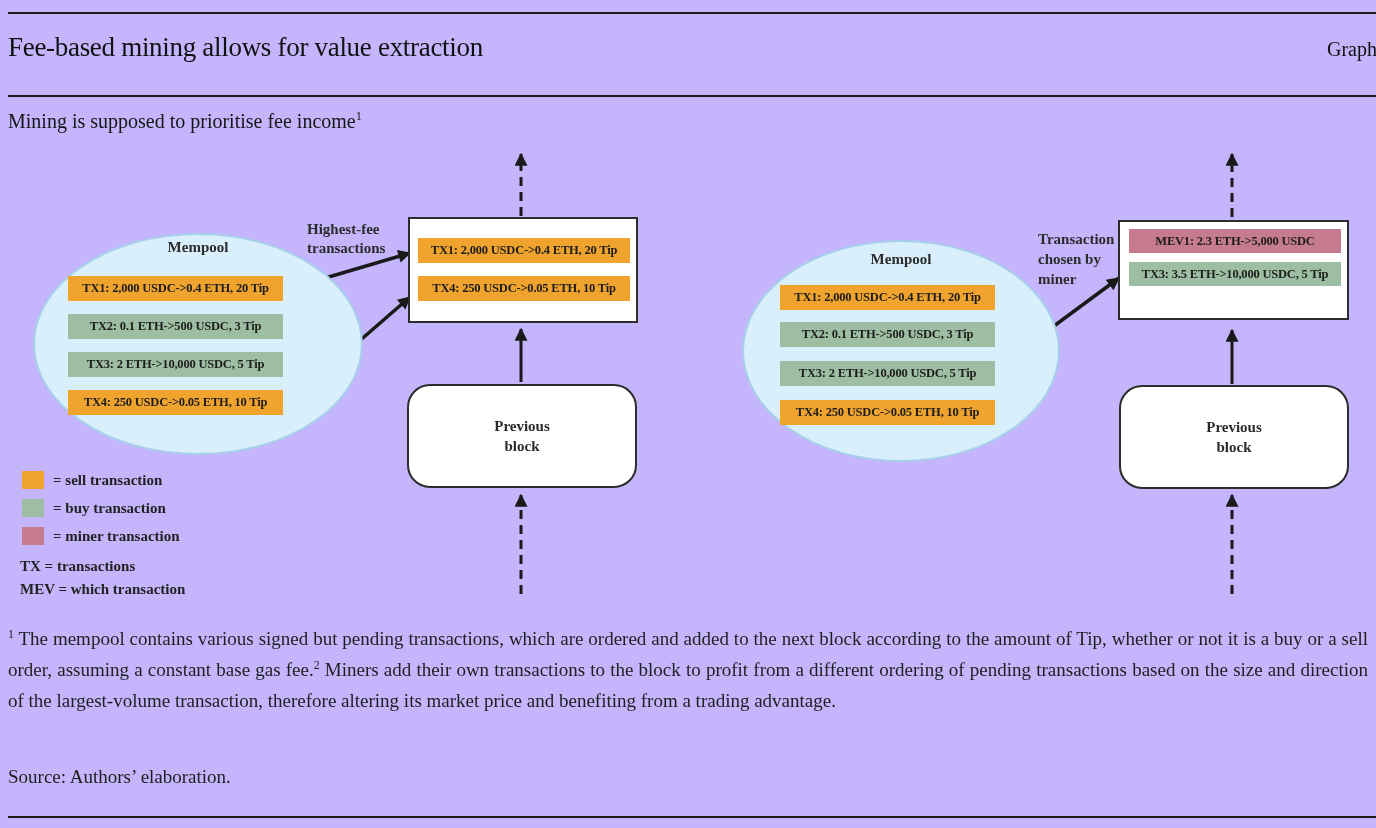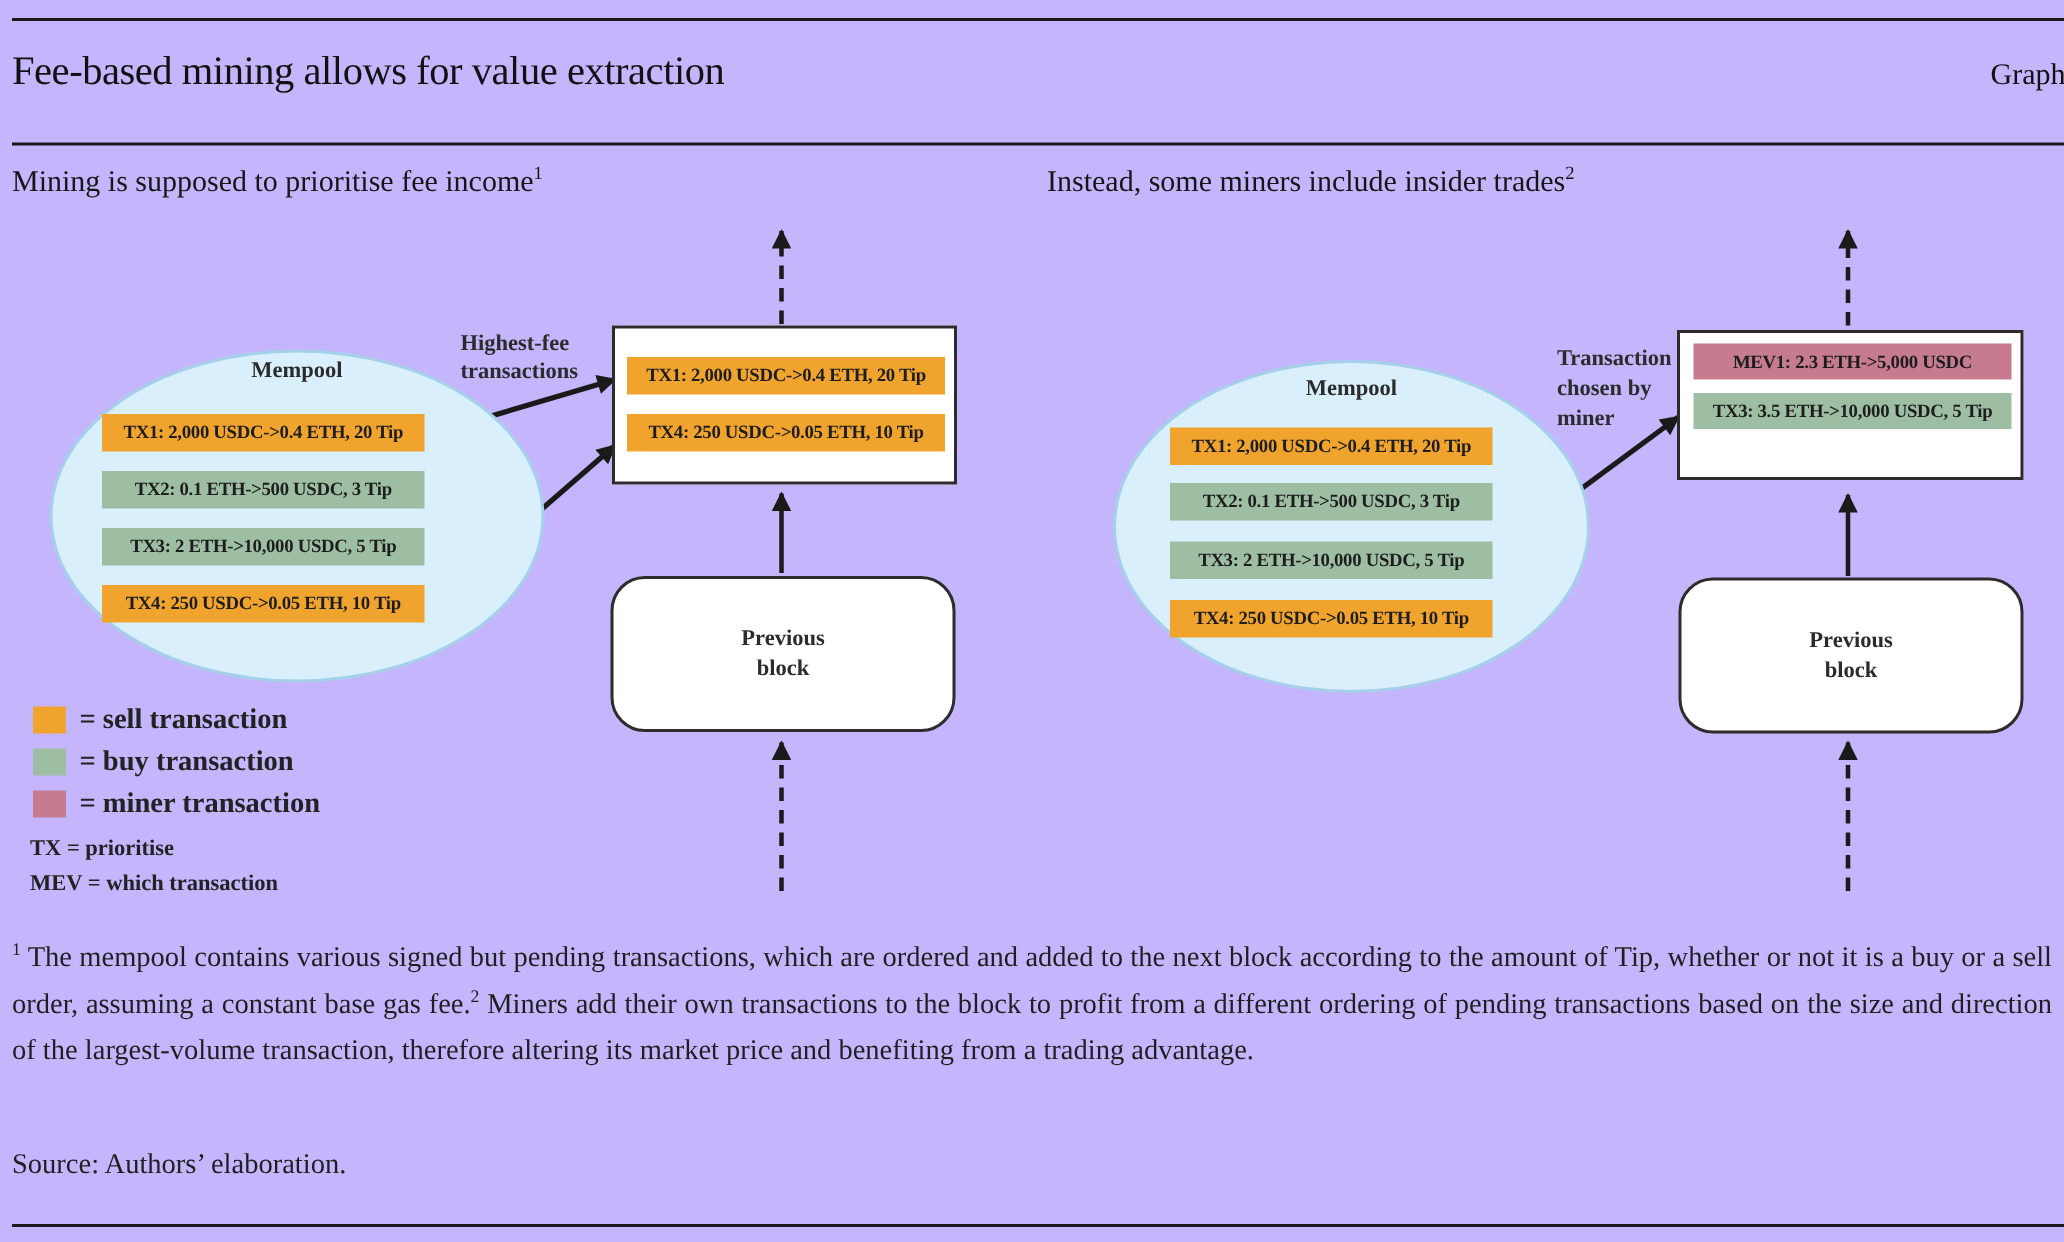--- a/index.html
+++ b/index.html
@@ -53,21 +53,21 @@
   .block-prev-left{left:407px;top:384px;width:230px;height:104px;}
   .block-prev-right{left:1119px;top:385px;width:230px;height:104px;}
 
   .arrow-label{position:absolute;font-size:15px;font-weight:600;color:#2b2b2b;line-height:19px;}
   .arrow-label-left{left:307px;top:220px;}
   .arrow-label-right{left:1038px;top:229px;line-height:20px;}
 
   .legend{position:absolute;left:22px;top:471px;}
   .legend-row{display:flex;align-items:center;height:18px;margin-bottom:10px;}
   .swatch{width:22px;height:18px;margin-right:9px;flex:0 0 auto;}
-  .legend-row span{font-size:19px;font-weight:600;color:#222;}
+  .legend-row span{font-size:15px;font-weight:600;color:#222;}
   .abbr{position:absolute;left:20px;font-size:15px;font-weight:600;color:#222;white-space:nowrap;}
   .abbr-1{top:558px;}
   .abbr-2{top:581px;}
 
   .footnote{position:absolute;left:8px;top:623px;width:1360px;font-size:19px;line-height:31px;
             text-align:justify;color:#1f1f1f;}
   .source{position:absolute;left:8px;top:766px;font-size:19px;color:#1f1f1f;}
 
   svg.arrows{position:absolute;left:0;top:0;pointer-events:none;}
 </style>
@@ -80,23 +80,20 @@
 
   <div class="title-row">
     <h1>Fee-based mining allows for value extraction</h1>
     <span class="graph-num">Graph 1</span>
   </div>
 
   <div class="rule rule-mid"></div>
 
   <div class="subtitle subtitle-left">
     <span>Mining is supposed to prioritise fee income</span><sup>1</sup>
-  </div>
-  <div class="subtitle subtitle-right">
-    <span>Instead, some miners include insider trades</span><sup>2</sup>
   </div>
 
   <svg class="arrows" width="1376" height="828" viewBox="0 0 1376 828">
     <defs>
       <marker id="ah" viewBox="0 0 10 10" refX="9" refY="5" markerWidth="15" markerHeight="13" orient="auto" markerUnits="userSpaceOnUse">
         <path d="M0,0 L10,5 L0,10 z" fill="#1a1a1a"></path>
       </marker>
     </defs>
 
     <line x1="521" y1="216" x2="521" y2="154" stroke="#1a1a1a" stroke-width="3" stroke-dasharray="9 6" marker-end="url(#ah)"></line>
@@ -169,21 +166,21 @@
     </div>
     <div class="legend-row">
       <div class="swatch buy"></div>
       <span>= buy transaction</span>
     </div>
     <div class="legend-row">
       <div class="swatch miner"></div>
       <span>= miner transaction</span>
     </div>
   </div>
-  <div class="abbr abbr-1">TX = prioritise</div>
+  <div class="abbr abbr-1">TX = transactions</div>
   <div class="abbr abbr-2">MEV = which transaction</div>
 
   <div class="footnote"><sup>1</sup><span>  The mempool contains various signed but pending transactions, which are ordered and added to the next block according to the amount of Tip, whether or not it is a buy or a sell order, assuming a constant base gas fee.</span><sup>2</sup><span>  Miners add their own transactions to the block to profit from a different ordering of pending transactions based on the size and direction of the largest-volume transaction, therefore altering its market price and benefiting from a trading advantage.</span></div>
 
   <div class="source">Source: Authors’ elaboration.</div>
 
   <div class="rule rule-bottom"></div>
 
 </div>
 

